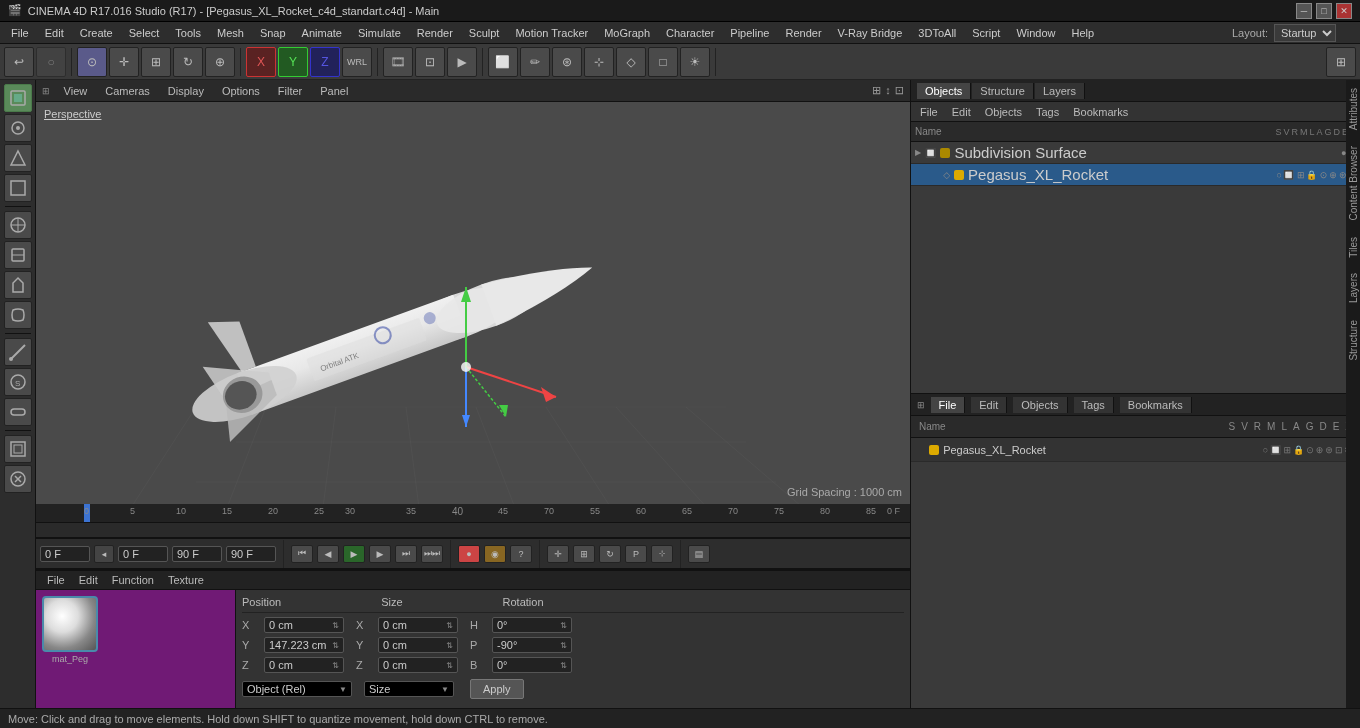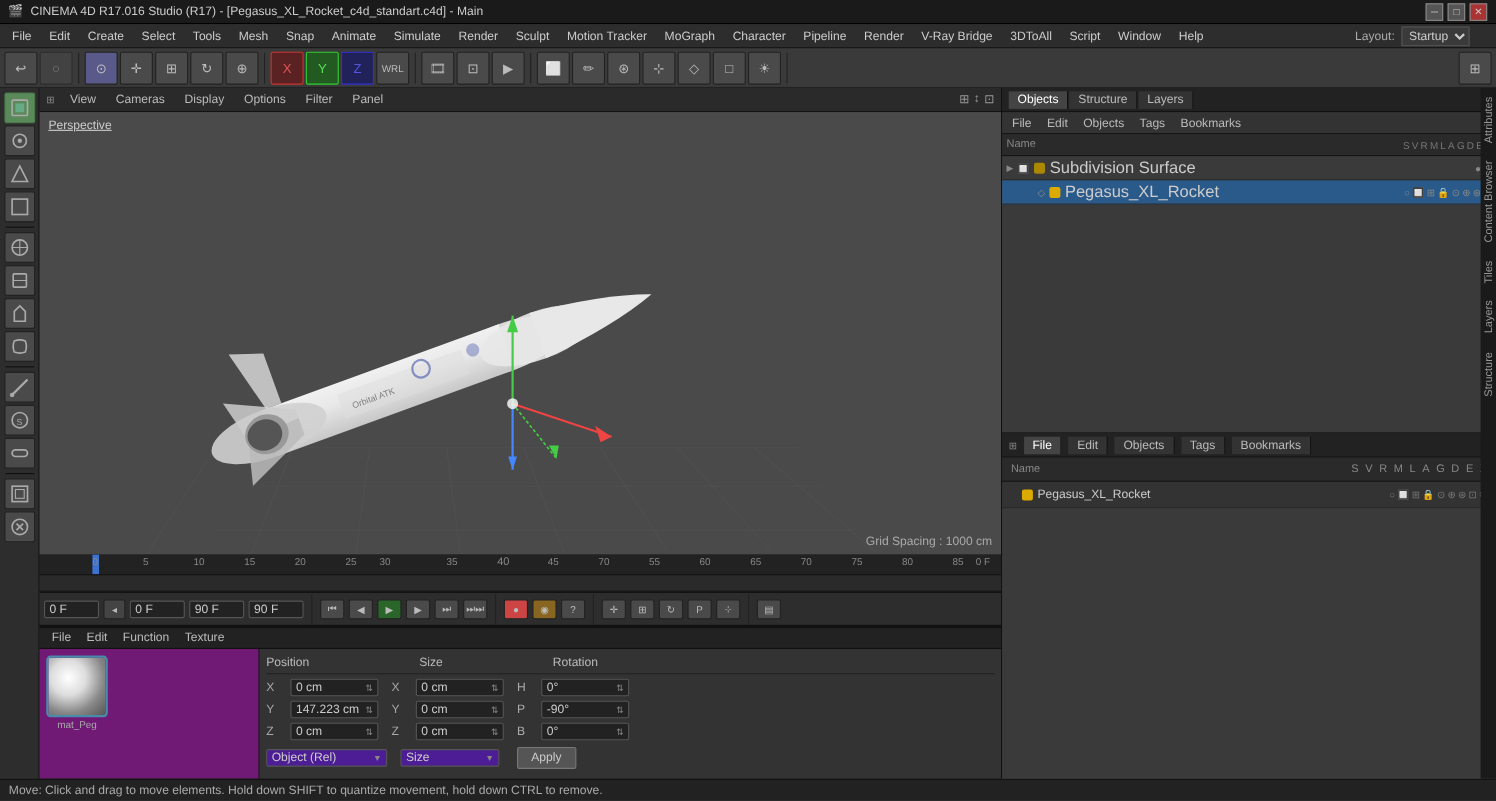--- a/index.html
+++ b/index.html
@@ -340,21 +340,21 @@
       background: #222;
       border: 1px solid #555;
       border-radius: 2px;
       padding: 1px 4px;
       font-size: 11px;
       color: #ccc;
       width: 80px;
       display: flex; align-items: center; justify-content: space-between;
     }
     .props-field-wide {
-      background: #4c1d95;
+      background: #000000;
       border: 1px solid #555;
       border-radius: 2px;
       padding: 1px 4px;
       font-size: 11px;
       color: #ccc;
       width: 110px;
       display: flex; align-items: center; justify-content: space-between;
     }
     .arrow-btn { font-size: 8px; color: #888; cursor: pointer; }
 

